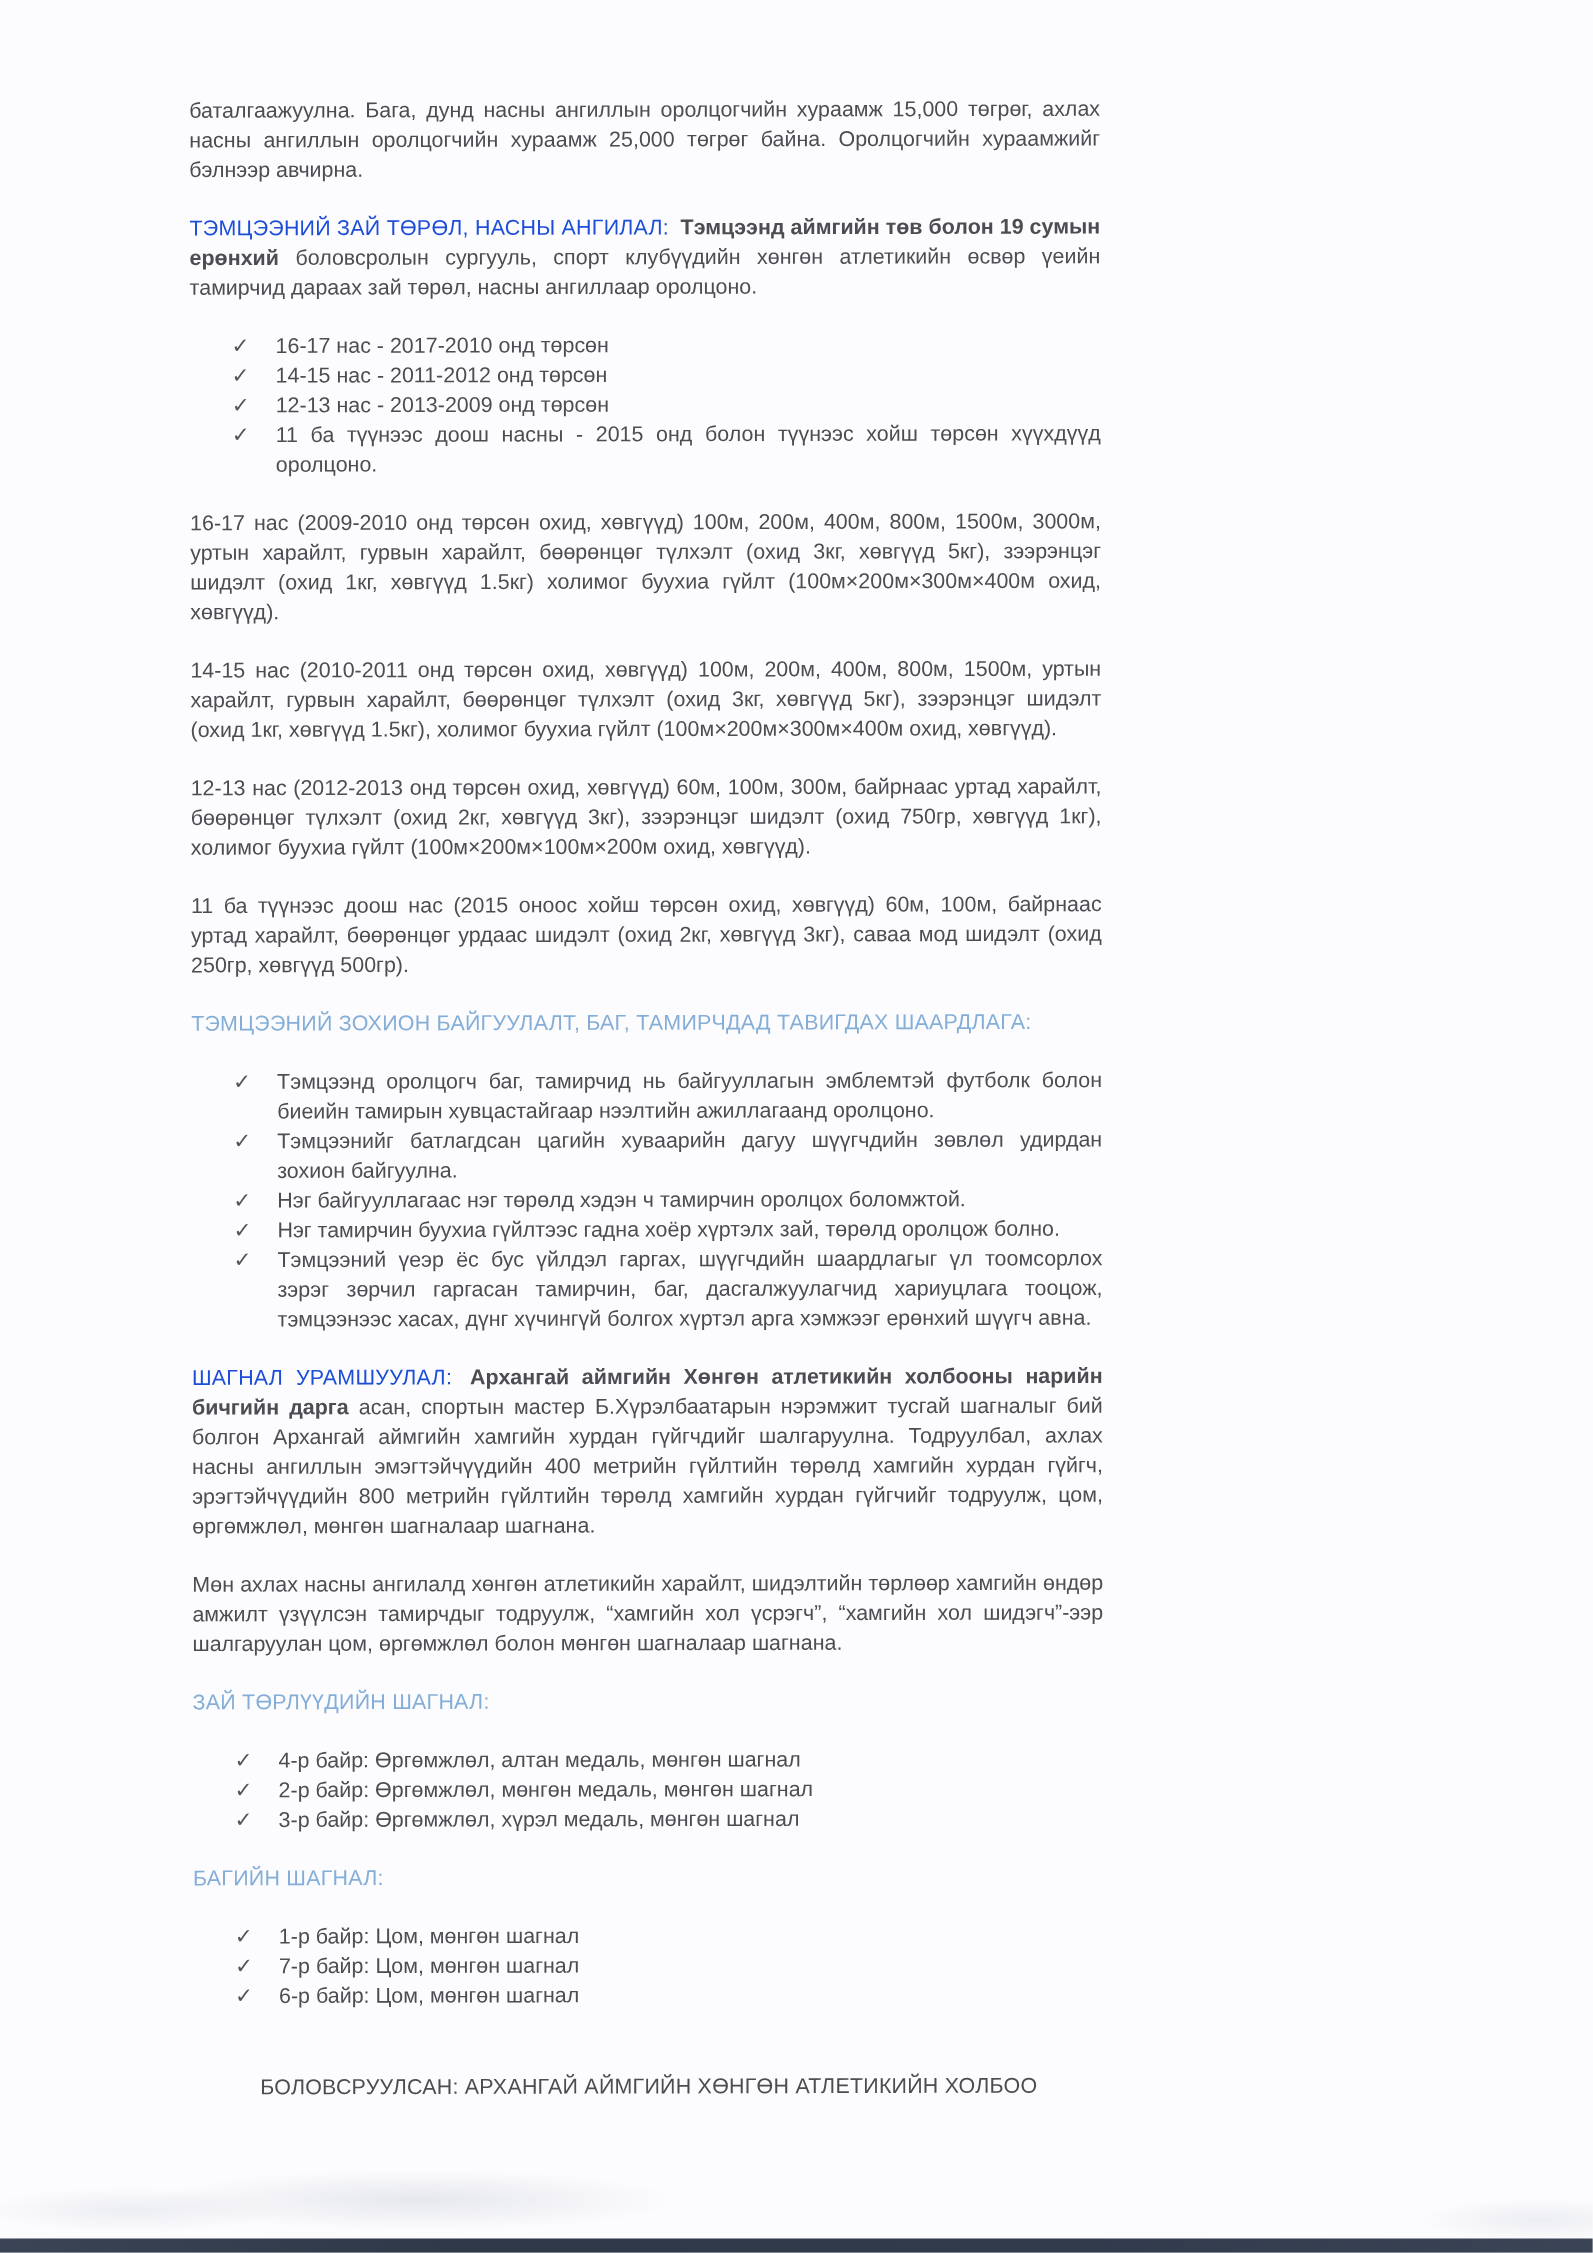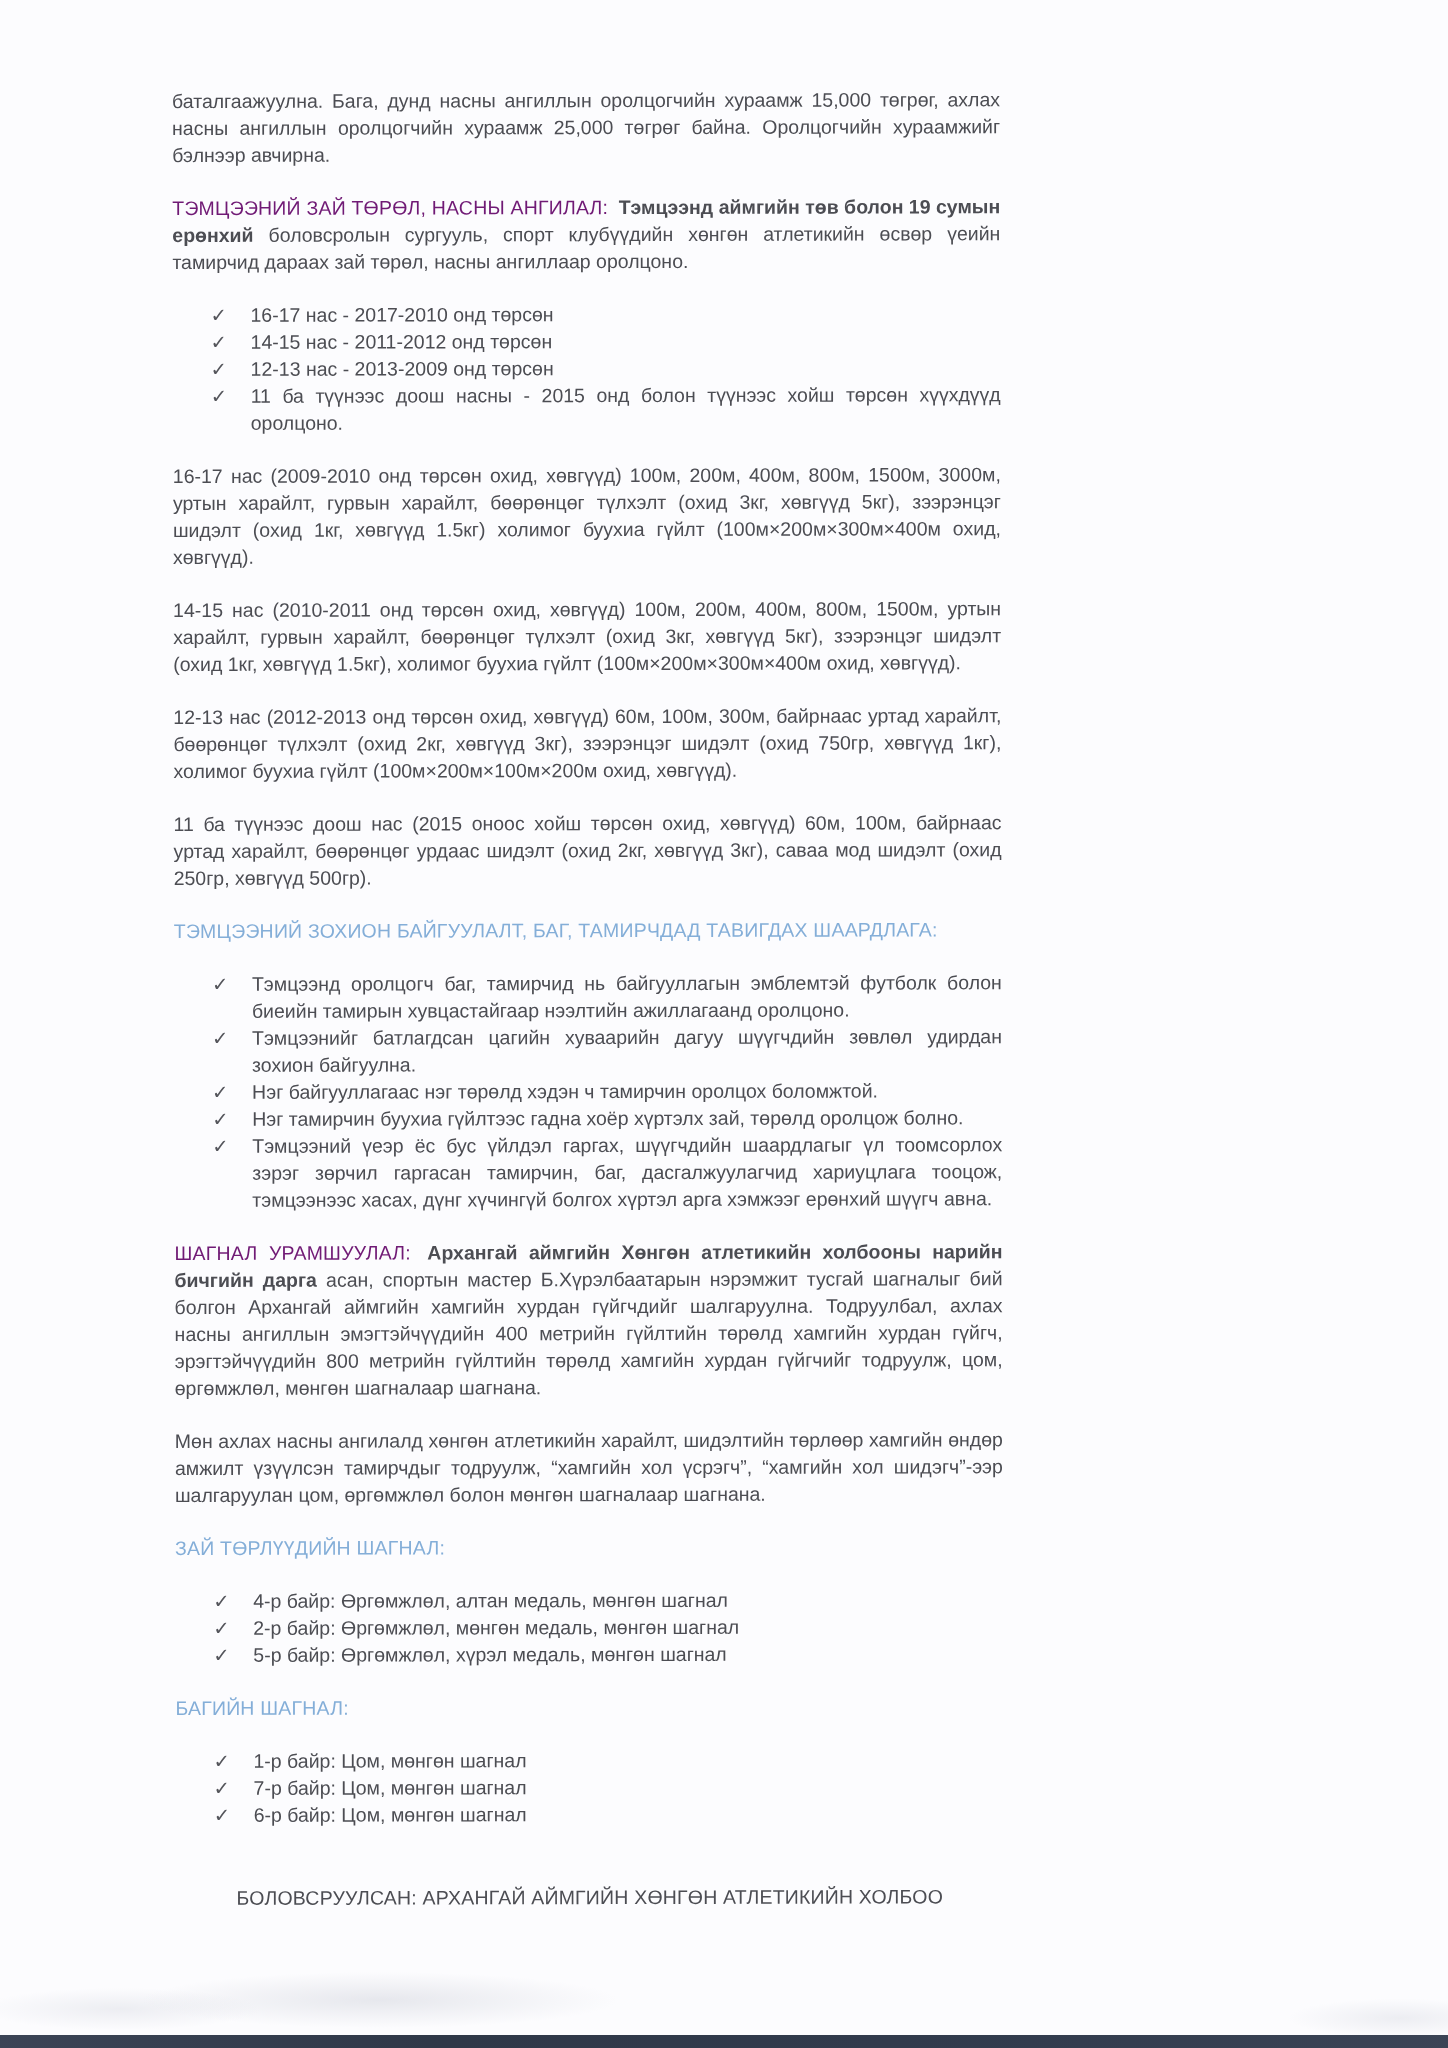--- a/index.html
+++ b/index.html
@@ -42,21 +42,21 @@
     width: 828px;
     color: #4c4d53;
     font-size: 19.5px;
     line-height: 27px;
     text-align: justify;
     transform: rotate(-0.12deg);
     transform-origin: top left;
   }
   .page p { margin: 0 0 26px 0; }
   .sec-heading {
-    color: #701a75;
+    color: #1d4ed8;
     font-weight: 400;
     letter-spacing: 0.2px;
     padding-right: 5px;
   }
   .standalone-heading {
     color: #84aed8;
     font-weight: 400;
     letter-spacing: 0.2px;
     margin: 0 0 26px 0;
     font-size: 19.5px;
@@ -162,21 +162,21 @@
     <li>
       <span class="check">✓</span>
       <span>4-р байр: Өргөмжлөл, алтан медаль, мөнгөн шагнал</span>
     </li>
     <li>
       <span class="check">✓</span>
       <span>2-р байр: Өргөмжлөл, мөнгөн медаль, мөнгөн шагнал</span>
     </li>
     <li>
       <span class="check">✓</span>
-      <span>5-р байр: Өргөмжлөл, хүрэл медаль, мөнгөн шагнал</span>
+      <span>3-р байр: Өргөмжлөл, хүрэл медаль, мөнгөн шагнал</span>
     </li>
   </ul>
 
   <div class="standalone-heading">БАГИЙН ШАГНАЛ:</div>
 
   <ul class="check-list">
     <li>
       <span class="check">✓</span>
       <span>1-р байр: Цом, мөнгөн шагнал</span>
     </li>

